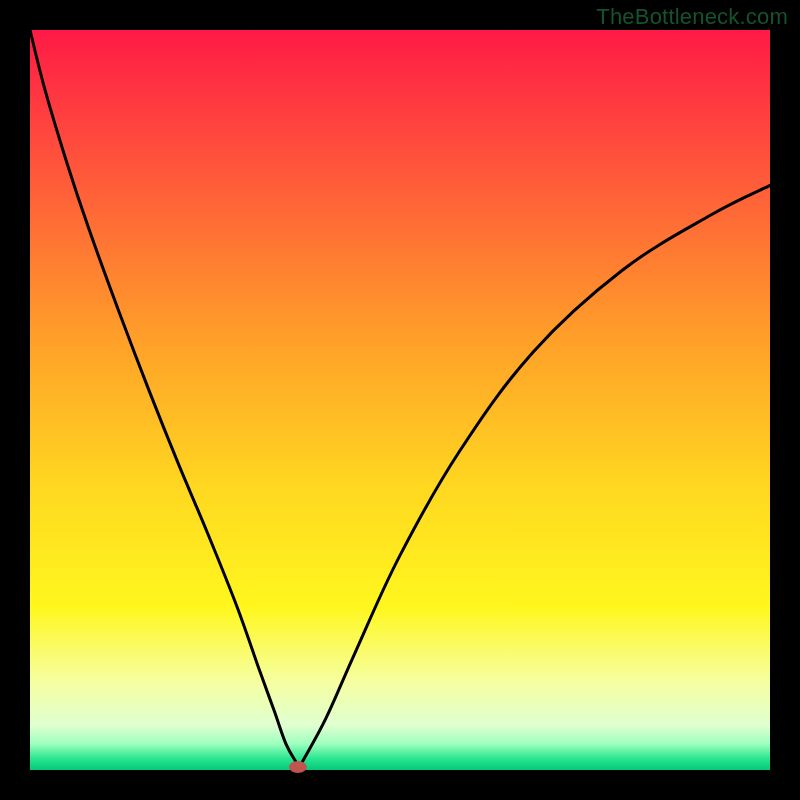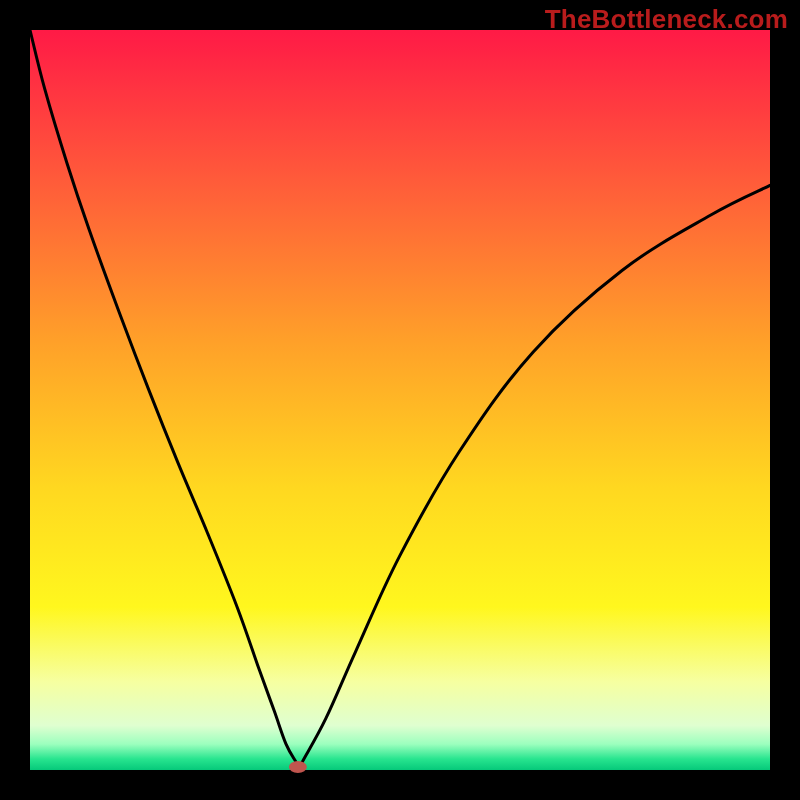--- a/index.html
+++ b/index.html
@@ -13,23 +13,23 @@
   }
   .stage {
     position: relative;
     width: 800px;
     height: 800px;
   }
   .watermark {
     position: absolute;
     top: 4px;
     right: 12px;
-    font-size: 26px;
-    font-weight: 700;
-    color: #b91c1c;
+    font-size: 22px;
+    font-weight: 400;
+    color: #14532d;
     letter-spacing: 0.2px;
     z-index: 10;
   }
   svg {
     position: absolute;
     top: 0;
     left: 0;
   }
 </style>
 </head>

